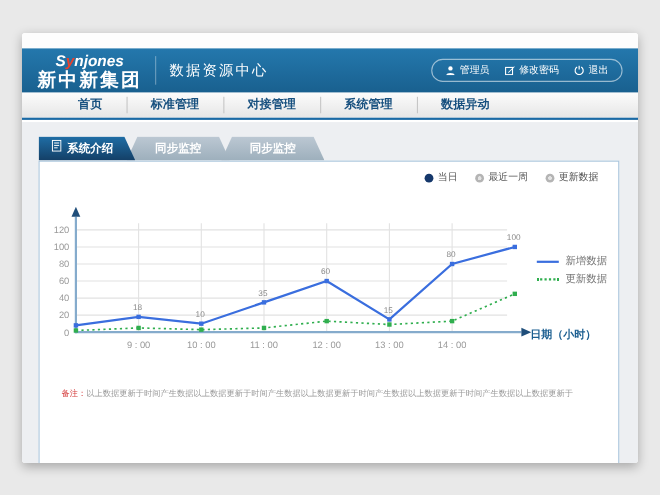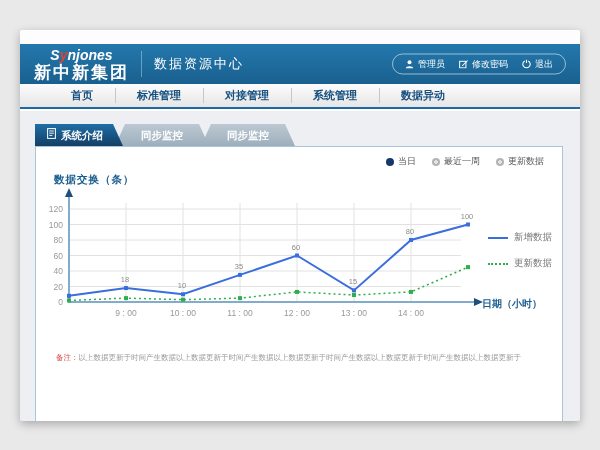--- a/index.html
+++ b/index.html
@@ -63,21 +63,21 @@
   .filter { display:flex; gap:4px; align-items:center; font-size:9px; color:#555; cursor:pointer; }
   .radio { width:8px; height:8px; border-radius:50%; }
   .radio.sel { background:#15386b; }
   .radio.unsel { background:radial-gradient(circle at 50% 50%, #e3e3e3 28%, #b4b4b4 34%); }
   .ylabel { position:absolute; left:18px; top:26px; font-size:10.5px; font-weight:bold; color:#1b5e90; letter-spacing:1px; }
   .xlabel { position:absolute; left:446px; top:150px; font-size:10px; font-weight:bold; color:#1b5e90;font-family:Liberation Serif, serif; }
   #chart-svg { position:absolute; left:0; top:0; width:528px; height:235px; }
   .tick { font-size:8.5px; fill:#999; }
   .pt-label { font-size:7.5px; fill:#8a8a8a; }
   
-  .series-legend { position:absolute; left:452px; top:84px; display:flex; flex-direction:column; gap:13px; }
+  .series-legend { position:absolute; left:452px; top:84px; display:flex; flex-direction:column; gap:3px; }
   .slegend-row { display:flex; align-items:center; gap:6px; }
   .line-sample { width:20px; height:0; }
   .line-sample.solid { border-top:2px solid #3a6ede; }
   .line-sample.dotted { border-top:2px dotted #2fae4e; }
   .slegend-row span.name { font-size:9.5px; color:#777; }
   .footnote { position:absolute; left:20px; top:206px; font-size:7.5px; color:#999; white-space:nowrap; }
   .footnote .prefix { color:#d43a3a; }
 </style>
 </head>
 <body>
@@ -162,21 +162,20 @@
         <div class="filter">
           <span class="radio unsel"></span>
           <span>最近一周</span>
         </div>
         <div class="filter">
           <span class="radio unsel"></span>
           <span>更新数据</span>
         </div>
       </div>
 
-      <div class="ylabel">数据交换（条）</div>
 
       <svg id="chart-svg">
           <line x1="33" y1="139.5" x2="425" y2="139.5" stroke="#e2e2e2" stroke-width="1"></line>
           <line x1="33" y1="124" x2="425" y2="124" stroke="#e2e2e2" stroke-width="1"></line>
           <line x1="33" y1="108.5" x2="425" y2="108.5" stroke="#e2e2e2" stroke-width="1"></line>
           <line x1="33" y1="93" x2="425" y2="93" stroke="#e2e2e2" stroke-width="1"></line>
           <line x1="33" y1="77.5" x2="425" y2="77.5" stroke="#e2e2e2" stroke-width="1"></line>
           <line x1="33" y1="62" x2="425" y2="62" stroke="#e2e2e2" stroke-width="1"></line>
           <line x1="90" y1="56" x2="90" y2="155" stroke="#e2e2e2" stroke-width="1"></line>
           <line x1="147" y1="56" x2="147" y2="155" stroke="#e2e2e2" stroke-width="1"></line>

